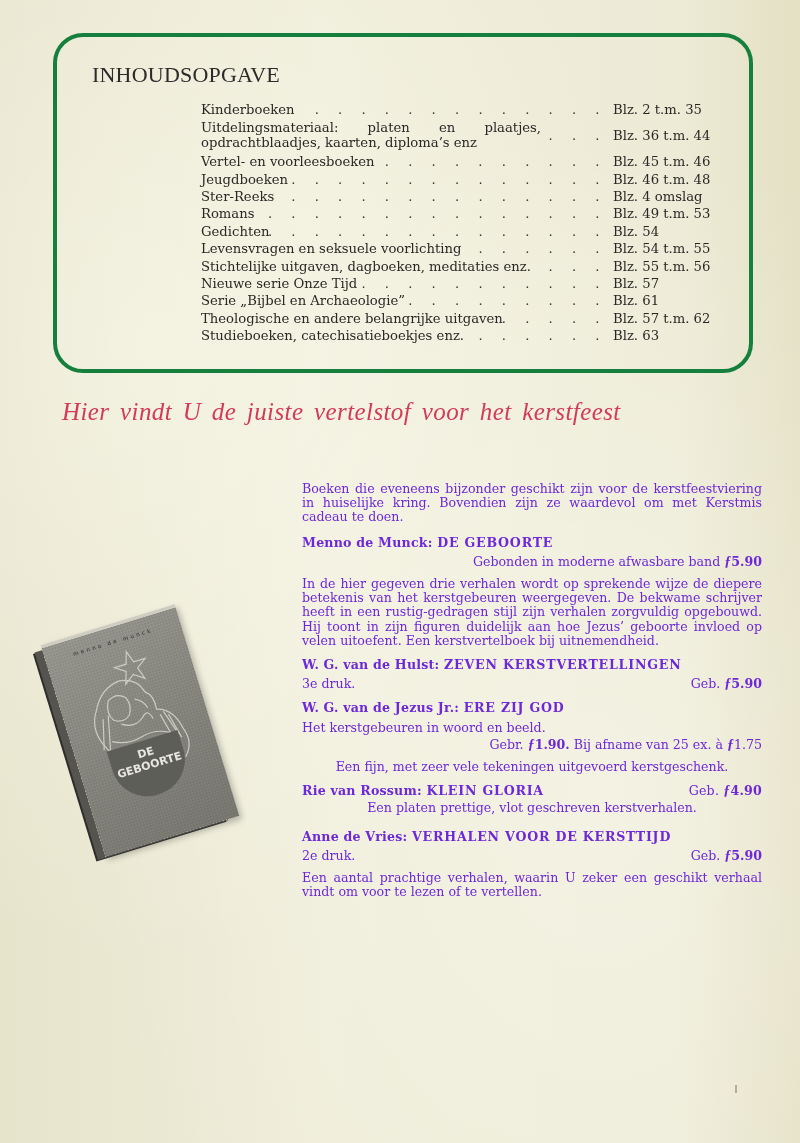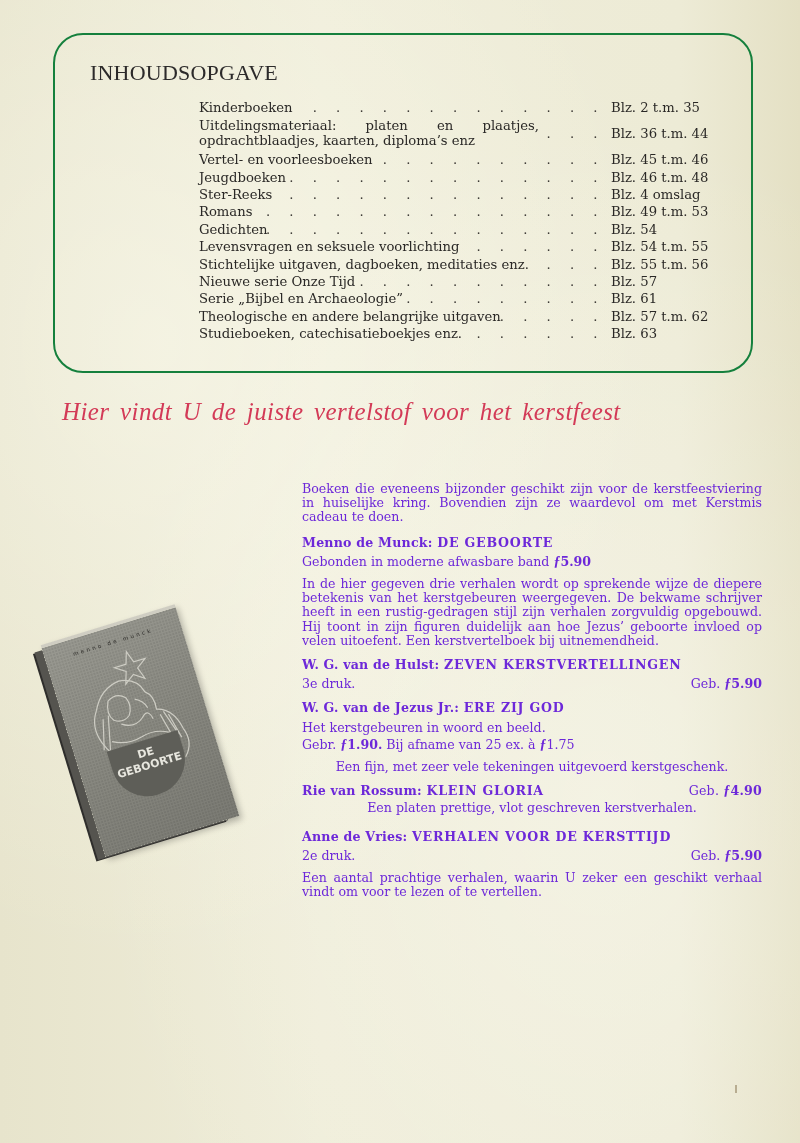--- a/index.html
+++ b/index.html
@@ -20,21 +20,21 @@
       font-family: "DejaVu Serif", serif;
     }
 
     
     .toc-box {
       position: absolute;
       left: 53px;
       top: 33px;
       width: 700px;
       height: 340px;
-      border: 2px solid #15803d;
+      border: 4px solid #15803d;
       border-radius: 30px;
       box-sizing: border-box;
     }
     .toc-title {
       position: absolute;
       left: 35px;
       top: 25px;
       font-family: "Liberation Serif", serif;
       font-size: 22px;
       letter-spacing: 0.2px;
@@ -189,21 +189,21 @@
     .entry-heading .title {
       font-weight: bold;
       letter-spacing: 0.8px;
     }
     .price-line {
       display: flex;
       justify-content: space-between;
       margin-bottom: 8px;
     }
     .price-line.right {
-      justify-content: flex-start;
+      justify-content: flex-end;
     }
     .price strong, .price .amount {
       font-weight: bold;
     }
     .fl {
       font-style: italic;
       font-weight: bold;
       font-family: "Liberation Serif", serif;
       font-size: 14px;
     }

